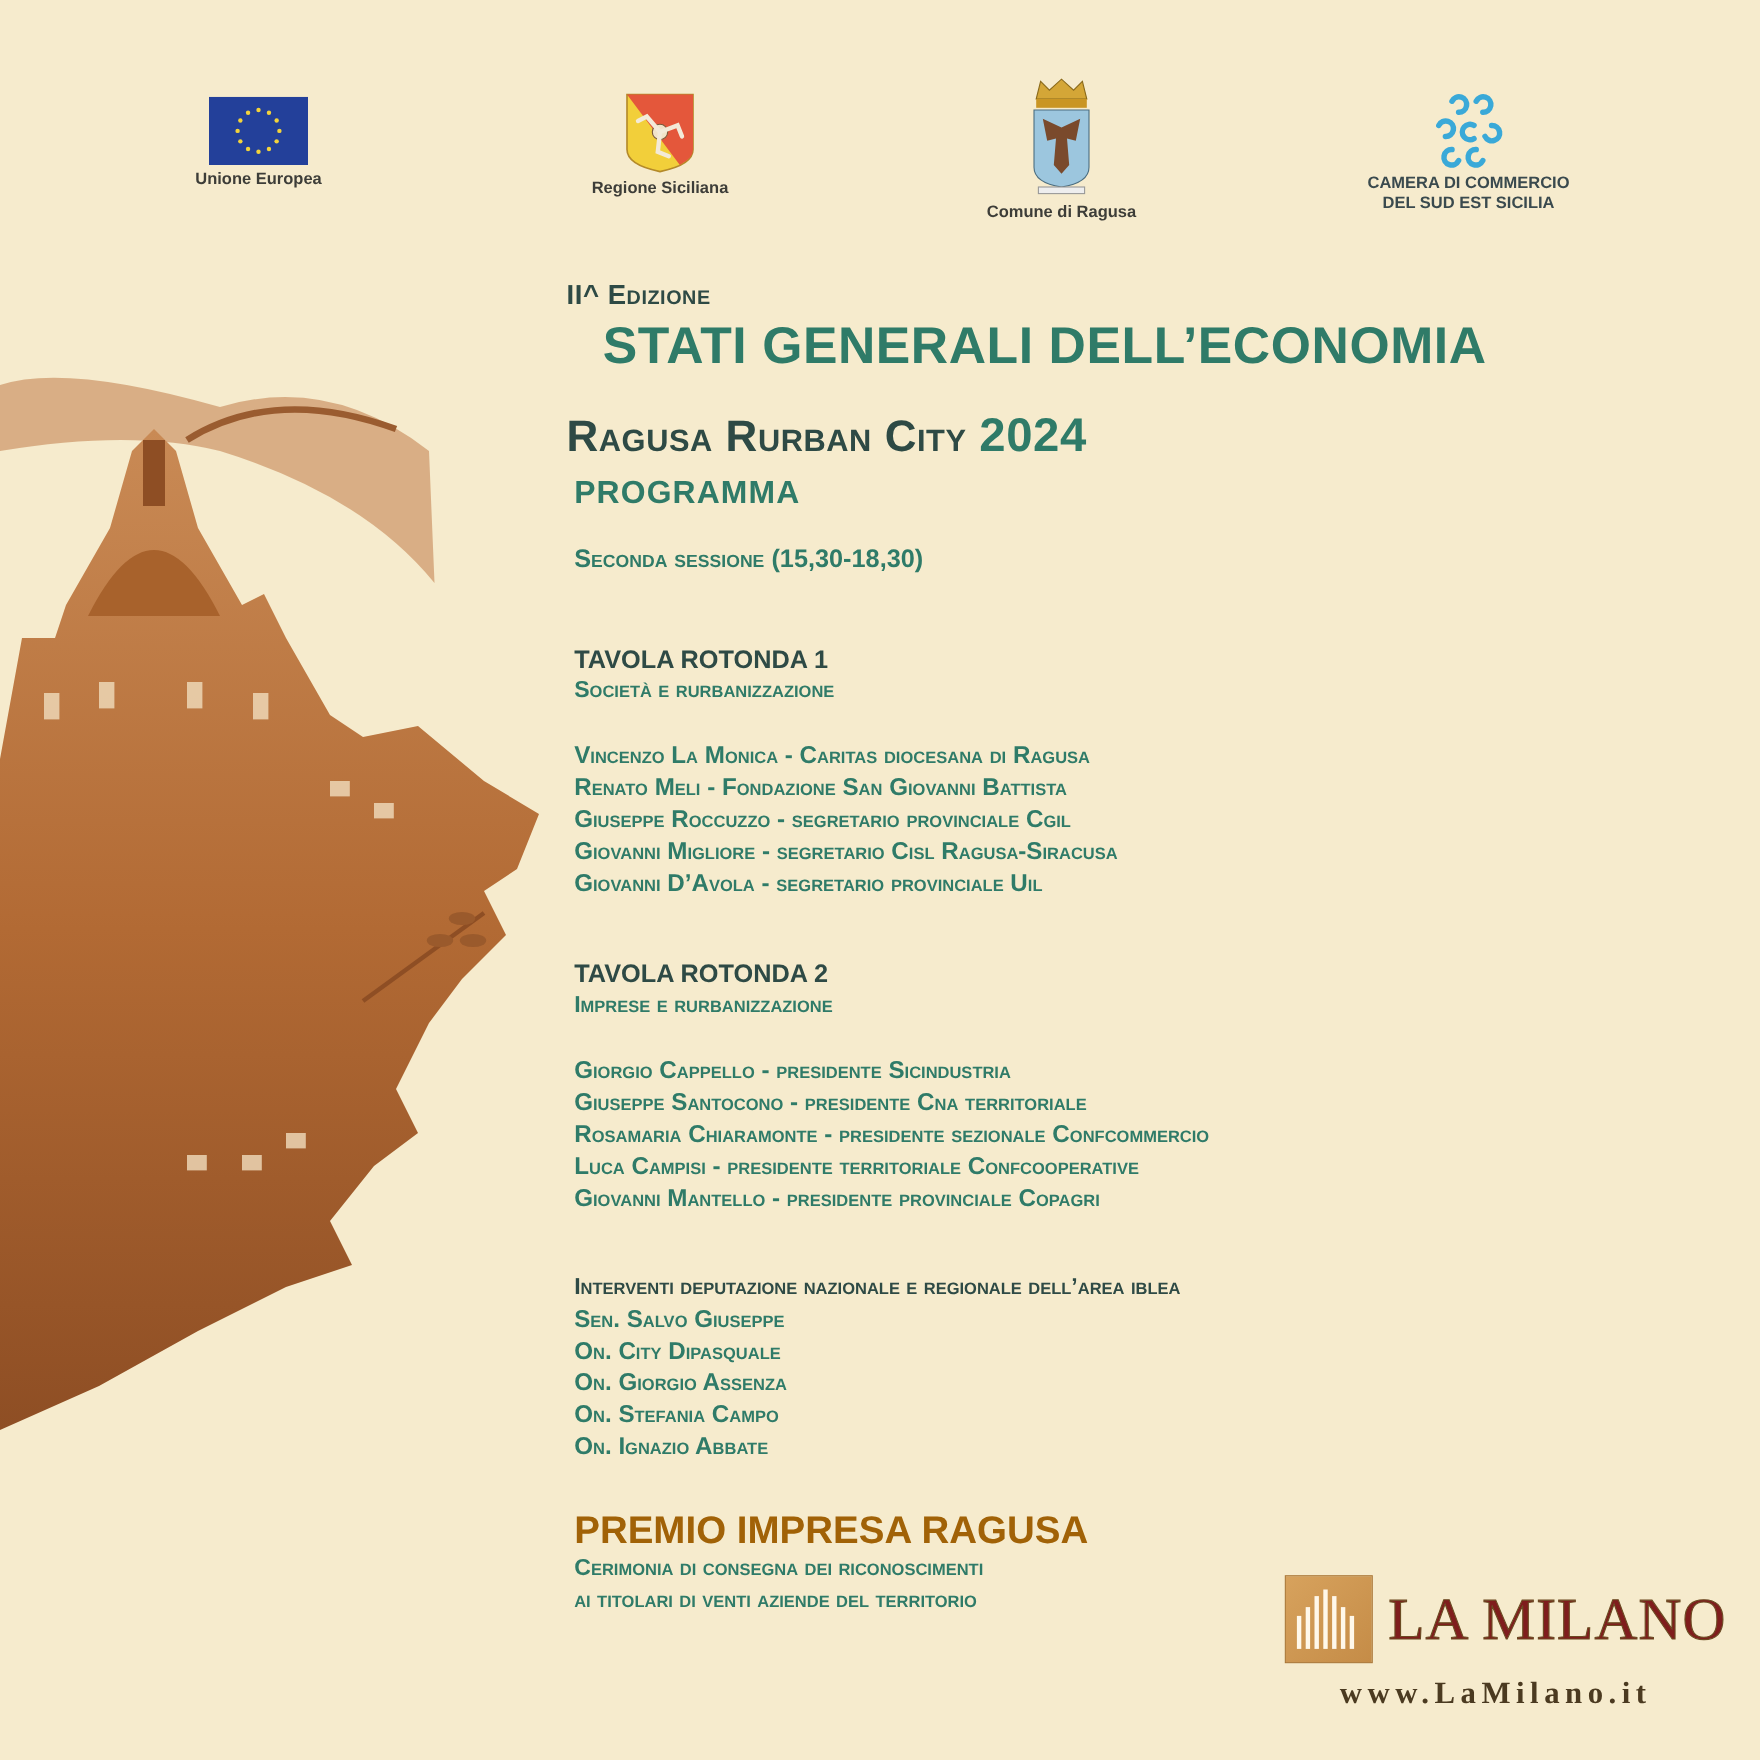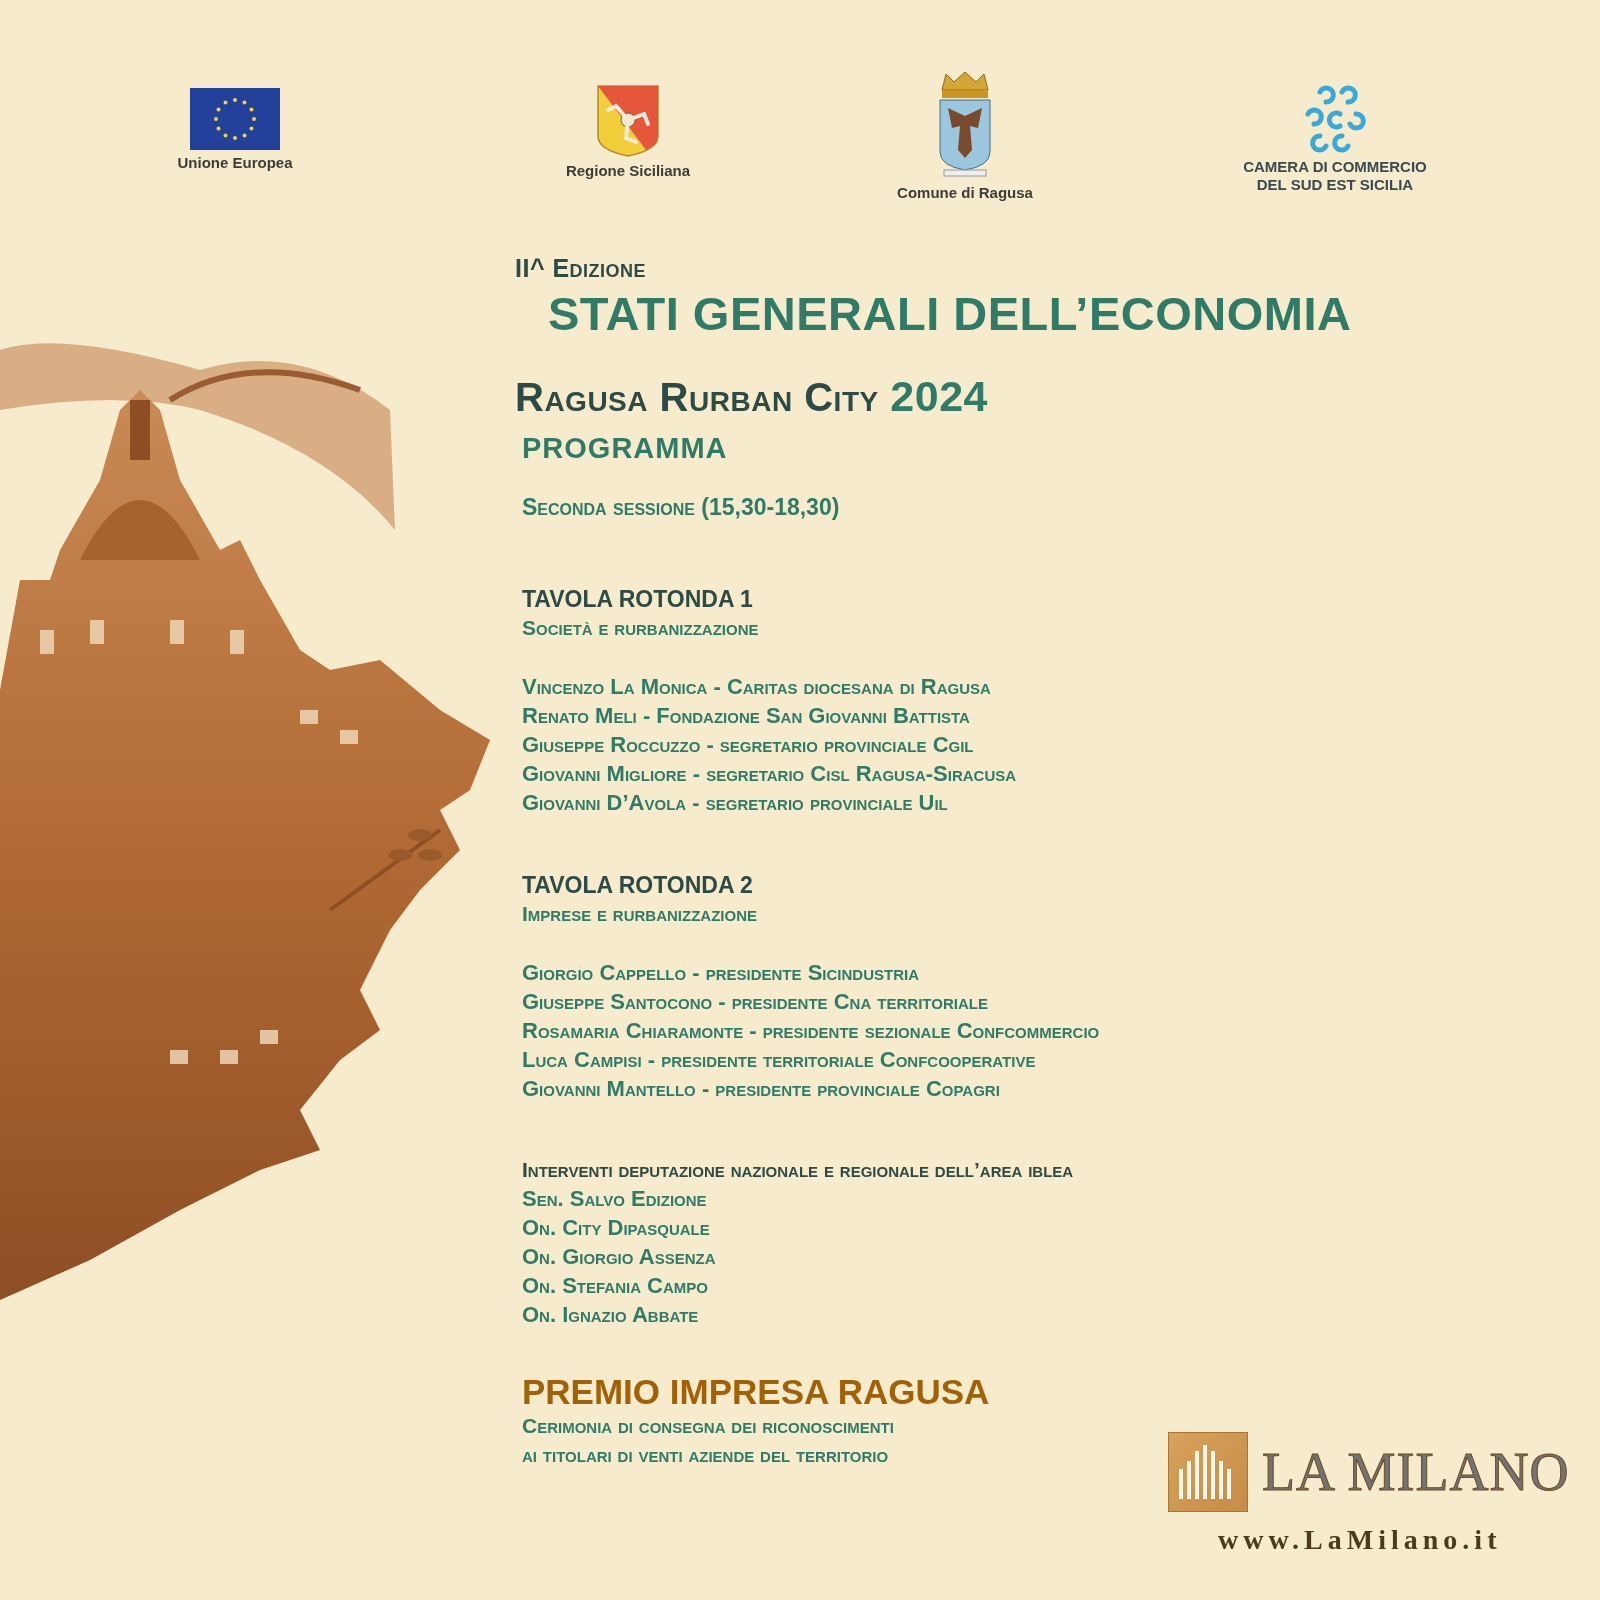--- a/index.html
+++ b/index.html
@@ -14,21 +14,21 @@
       radial-gradient(ellipse 420px 260px at 120px 1500px, rgba(240,150,50,0.75), rgba(240,150,50,0) 70%),
       radial-gradient(ellipse 500px 220px at 700px 1560px, rgba(243,165,70,0.55), rgba(243,165,70,0) 70%),
       radial-gradient(ellipse 380px 180px at 1150px 1560px, rgba(240,175,90,0.45), rgba(240,175,90,0) 70%),
       radial-gradient(ellipse 300px 160px at 1500px 1580px, rgba(235,170,95,0.35), rgba(235,170,95,0) 70%);
     pointer-events: none;
   }
   
   .logo { position: absolute; text-align: center; }
   .logo-label { font-size: 15px; font-weight: bold; color: #3d3d38; margin-top: 4px; white-space: nowrap; }
   .logo-eu { left: 170px; top: 88px; width: 130px; }
-  .logo-sic { left: 548px; top: 84px; width: 160px; }
+  .logo-sic { left: 520px; top: 84px; width: 160px; }
   .logo-rag { left: 880px; top: 70px; width: 170px; }
   .logo-cam { left: 1220px; top: 84px; width: 230px; }
   .cam-label { color: #3a4a4e; font-size: 15px; line-height: 18px; }
 
   
   .illus { position: absolute; left: 0; top: 330px; width: 500px; height: 970px; }
 
   
   .tx { position: absolute; left: 515px; white-space: nowrap; font-family: "Liberation Sans", sans-serif; font-weight: bold; }
   .edition { top: 254px; font-size: 25px; font-variant: small-caps; color: #2e4a45; letter-spacing: 0.5px; }
@@ -39,21 +39,21 @@
   .sessione { left: 522px; top: 494px; font-size: 23px; font-variant: small-caps; color: #2f7b68; }
   .sec-head { left: 522px; font-size: 23px; color: #2e4a45; }
   .sec-sub { left: 522px; font-size: 21px; font-variant: small-caps; color: #2f7b68; }
   .list { position: absolute; left: 522px; margin: 0; padding: 0; list-style: none; font-weight: bold; font-variant: small-caps; font-size: 22px; color: #2f7b68; line-height: 29px; white-space: nowrap; }
   .premio { left: 522px; top: 1372px; font-size: 35px; color: #a16207; }
   .premio-sub { left: 522px; font-size: 21px; font-variant: small-caps; color: #2f7b68; }
 
   
   .lm { position: absolute; left: 1168px; top: 1432px; display: flex; align-items: center; }
   .lm-box { width: 78px; height: 78px; background: linear-gradient(135deg,#d7a25d,#c58c47); border: 1px solid #a97535; position: relative; }
-  .lm-text { margin-left: 14px; font-family: "Liberation Serif", serif; font-size: 54px; color: #737373; -webkit-text-stroke: 1px #6b4a22; letter-spacing: 1px; }
+  .lm-text { margin-left: 14px; font-family: "Liberation Serif", serif; font-size: 54px; color: #7f1d1d; -webkit-text-stroke: 1px #6b4a22; letter-spacing: 1px; }
   .lm-url { position: absolute; left: 1218px; top: 1524px; font-family: "Liberation Serif", serif; font-weight: bold; font-size: 28px; letter-spacing: 5px; color: #4b3a20; }
 </style>
 </head>
 <body>
 
 <div class="wash"></div>
 
 <div class="logo logo-eu">
   <svg width="90" height="62" viewBox="0 0 90 62" style="display:block;margin:0 auto;">
     <rect width="90" height="62" fill="#23409a"></rect>
@@ -175,21 +175,21 @@
 <ul class="list" style="top:958px">
   <li>Giorgio Cappello - presidente Sicindustria</li>
   <li>Giuseppe Santocono - presidente Cna territoriale</li>
   <li>Rosamaria Chiaramonte - presidente sezionale Confcommercio</li>
   <li>Luca Campisi - presidente territoriale Confcooperative</li>
   <li>Giovanni Mantello - presidente provinciale Copagri</li>
 </ul>
 
 <div class="tx sec-sub" style="top:1158px;color:#2e4a45">Interventi deputazione nazionale e regionale dell’area iblea</div>
 <ul class="list" style="top:1184px">
-  <li>Sen. Salvo Edizione</li>
+  <li>Sen. Salvo Giuseppe</li>
   <li>On. City Dipasquale</li>
   <li>On. Giorgio Assenza</li>
   <li>On. Stefania Campo</li>
   <li>On. Ignazio Abbate</li>
 </ul>
 
 <div class="tx premio">PREMIO IMPRESA RAGUSA</div>
 <div class="tx premio-sub" style="top:1414px">Cerimonia di consegna dei riconoscimenti</div>
 <div class="tx premio-sub" style="top:1443px">ai titolari di venti aziende del territorio</div>
 

